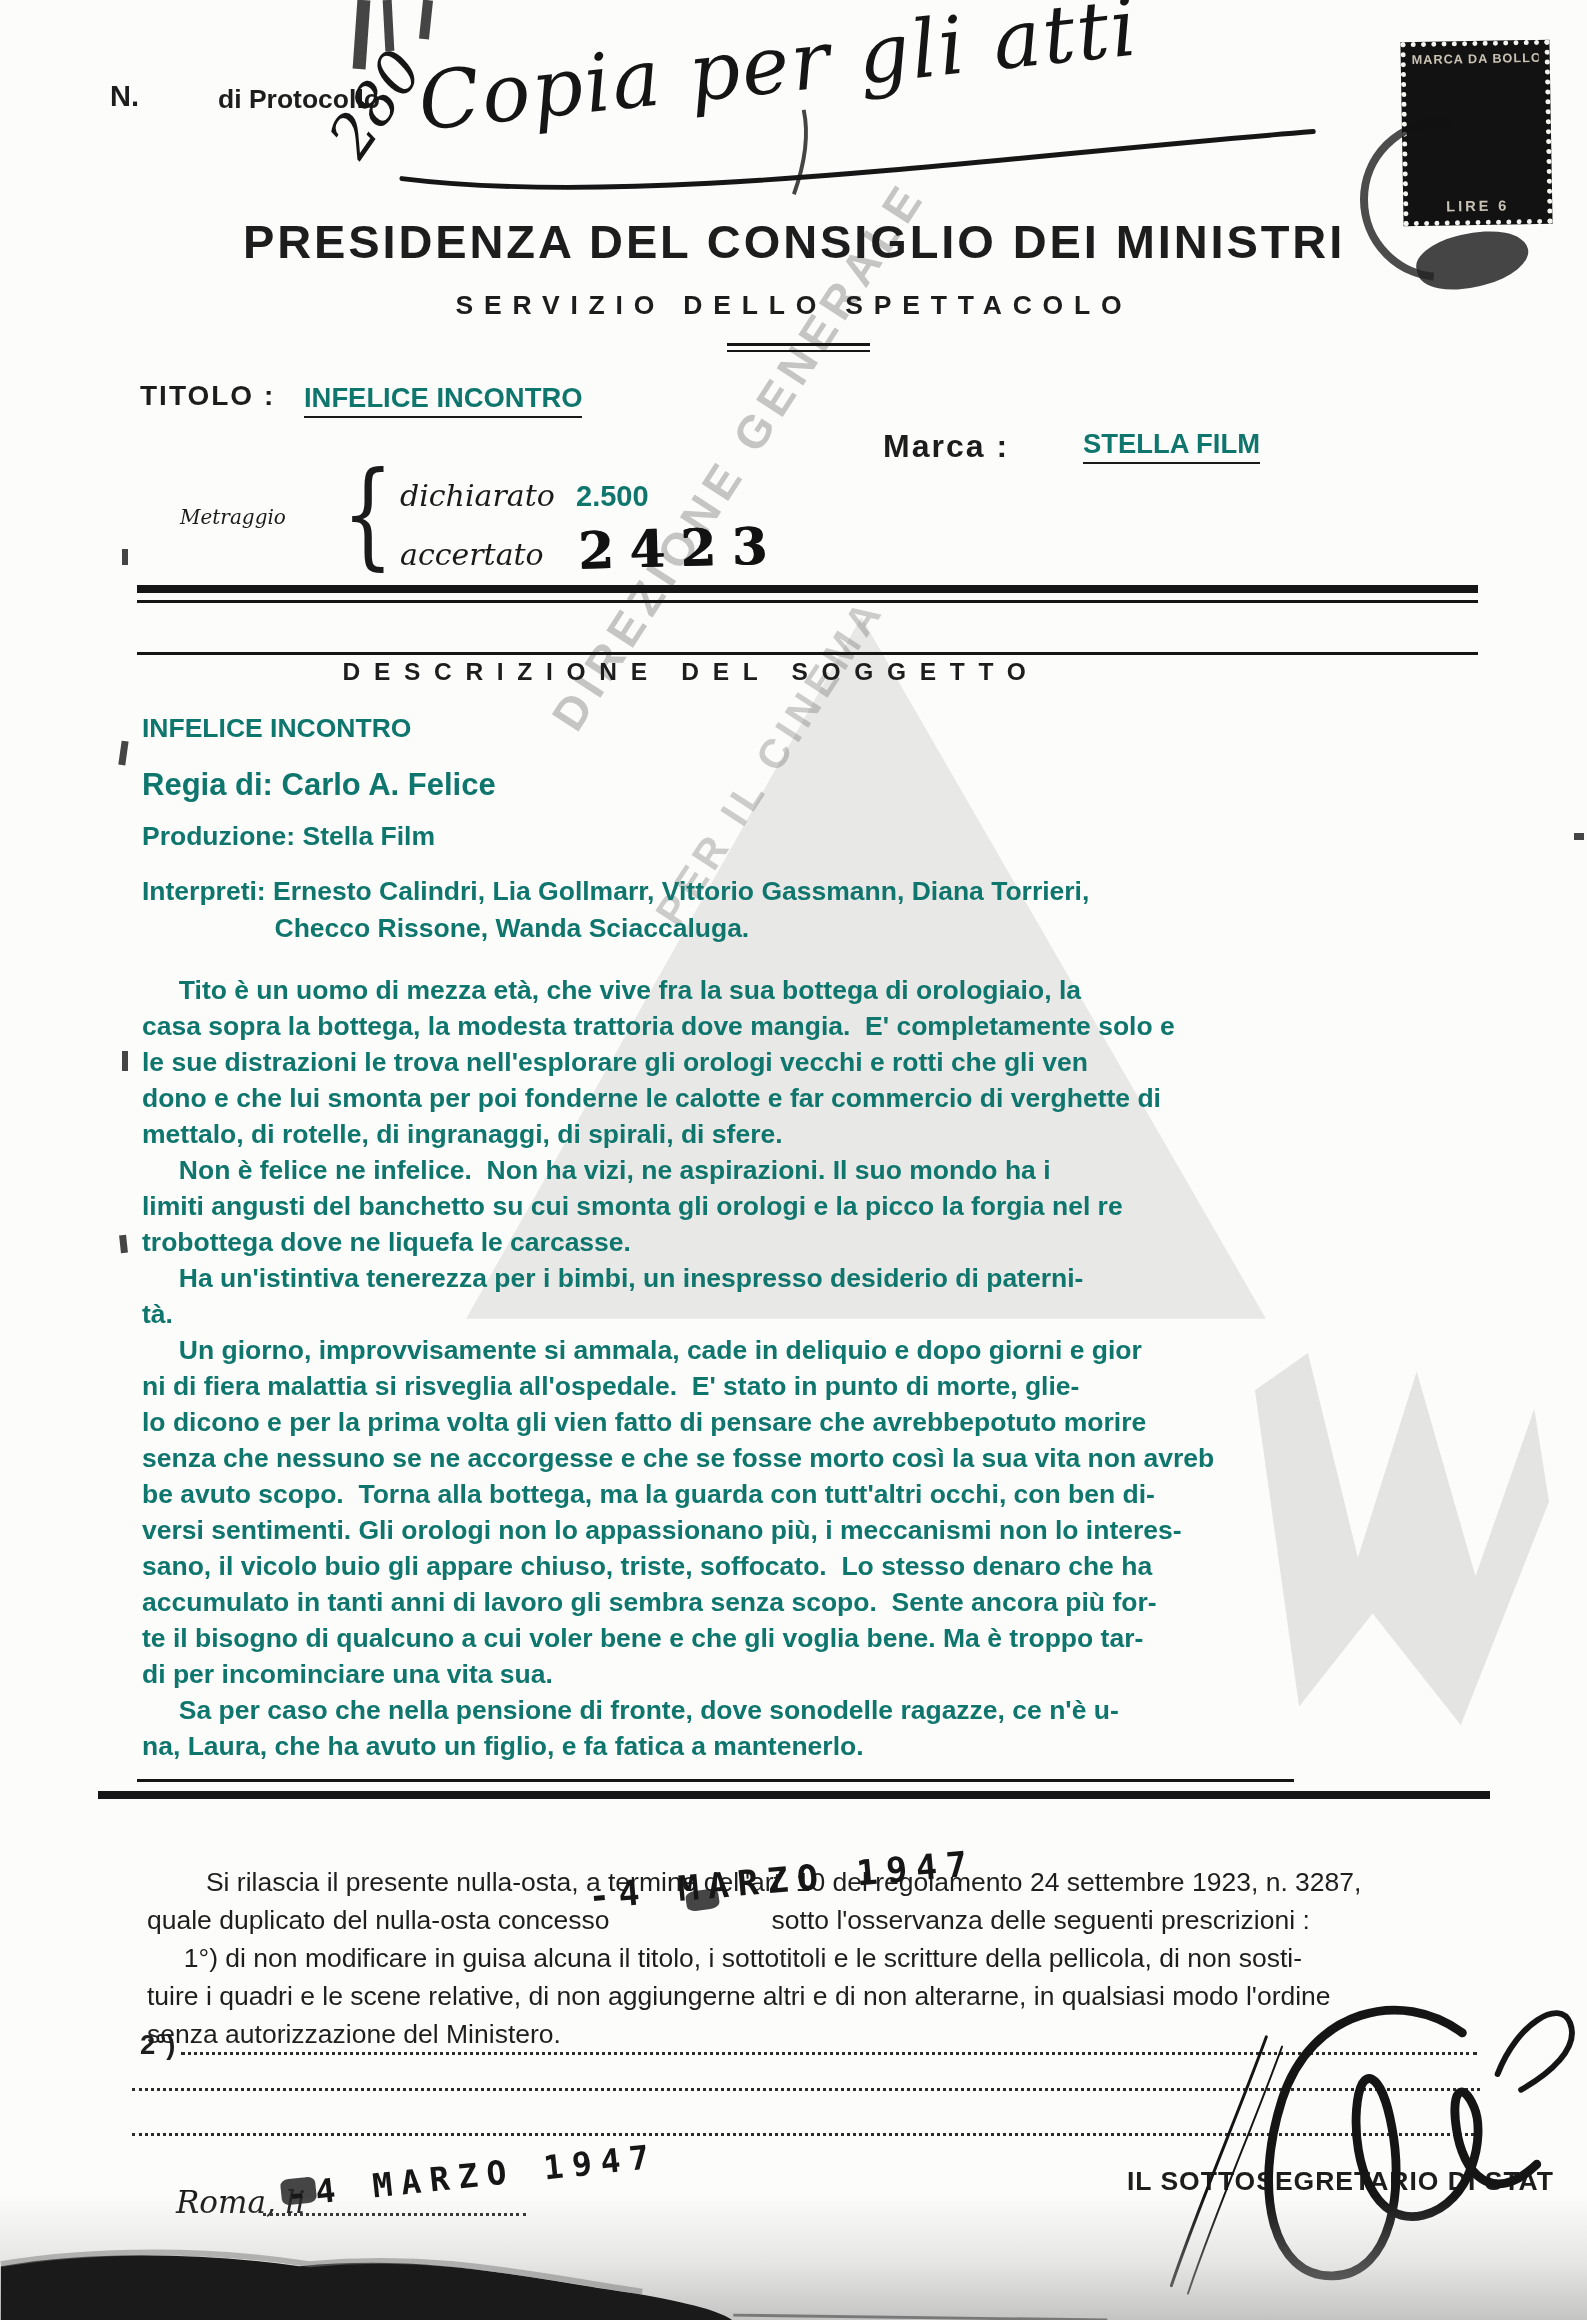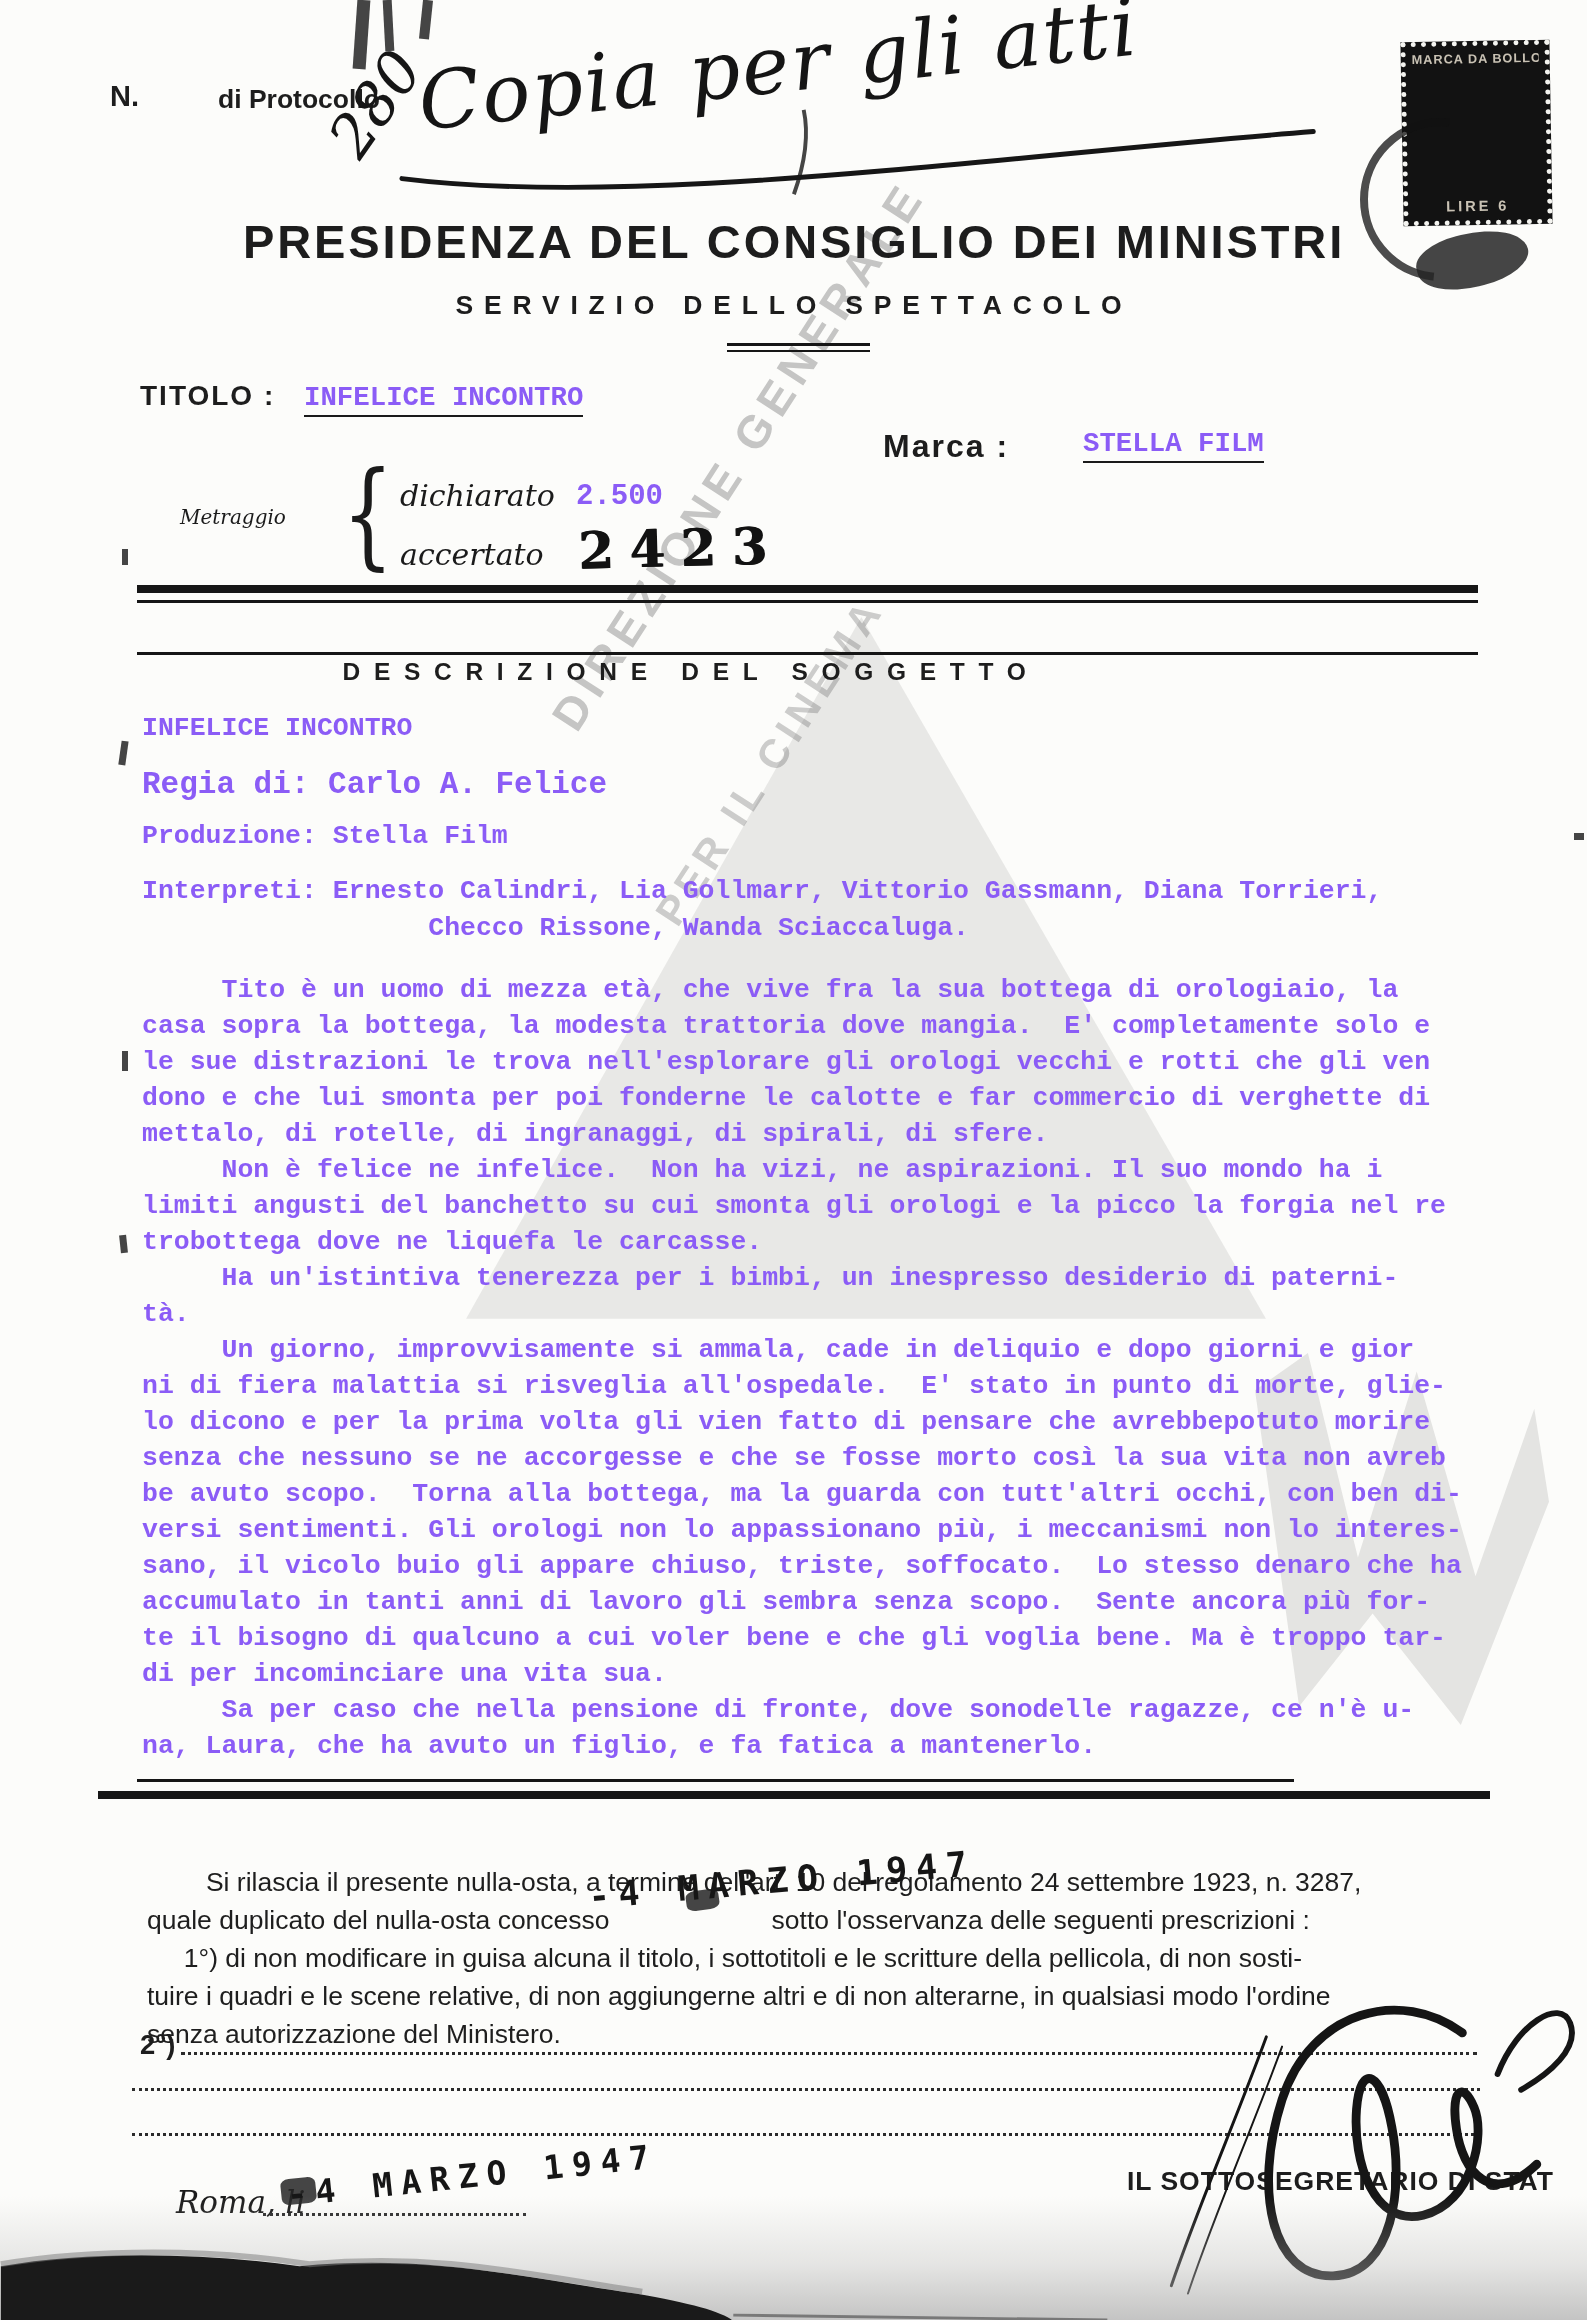--- a/index.html
+++ b/index.html
@@ -1,20 +1,20 @@
 <!DOCTYPE html>
 <html><head>
 <meta charset="utf-8">
 <style>
   html,body{margin:0;padding:0;background:#888;}
   .page{position:relative;width:1588px;height:2321px;background:#fcfcfa;overflow:hidden;
         font-family:"Liberation Sans",sans-serif;color:#1c1c1c;}
   .abs{position:absolute;}
   .print{font-family:"Liberation Sans",sans-serif;color:#1d1d1d;}
-  .tw{font-family:Liberation Mono, monospace;font-weight:bold;color:#8b5cf6;}
+  .tw{font-family:Liberation Sans, sans-serif;font-weight:bold;color:#0f766e;}
   .serif-it{font-family:"DejaVu Serif",serif;font-style:italic;color:#1b1b1b;}
   .pre{white-space:pre;}
   .rule{background:#161616;}
   .dotline{border-bottom:3.9px dotted #2b2b2b;height:0;}
   .stamp-date{font-family:"DejaVu Sans Mono",monospace;font-weight:bold;color:#161616;
               letter-spacing:8.8px;white-space:nowrap;}
   .wm{color:rgba(105,105,105,0.50);font-weight:bold;white-space:nowrap;
       font-family:"Liberation Sans",sans-serif;transform-origin:left bottom;}
   .speck{background:#242424;opacity:.85;}
   svg{display:block;}

